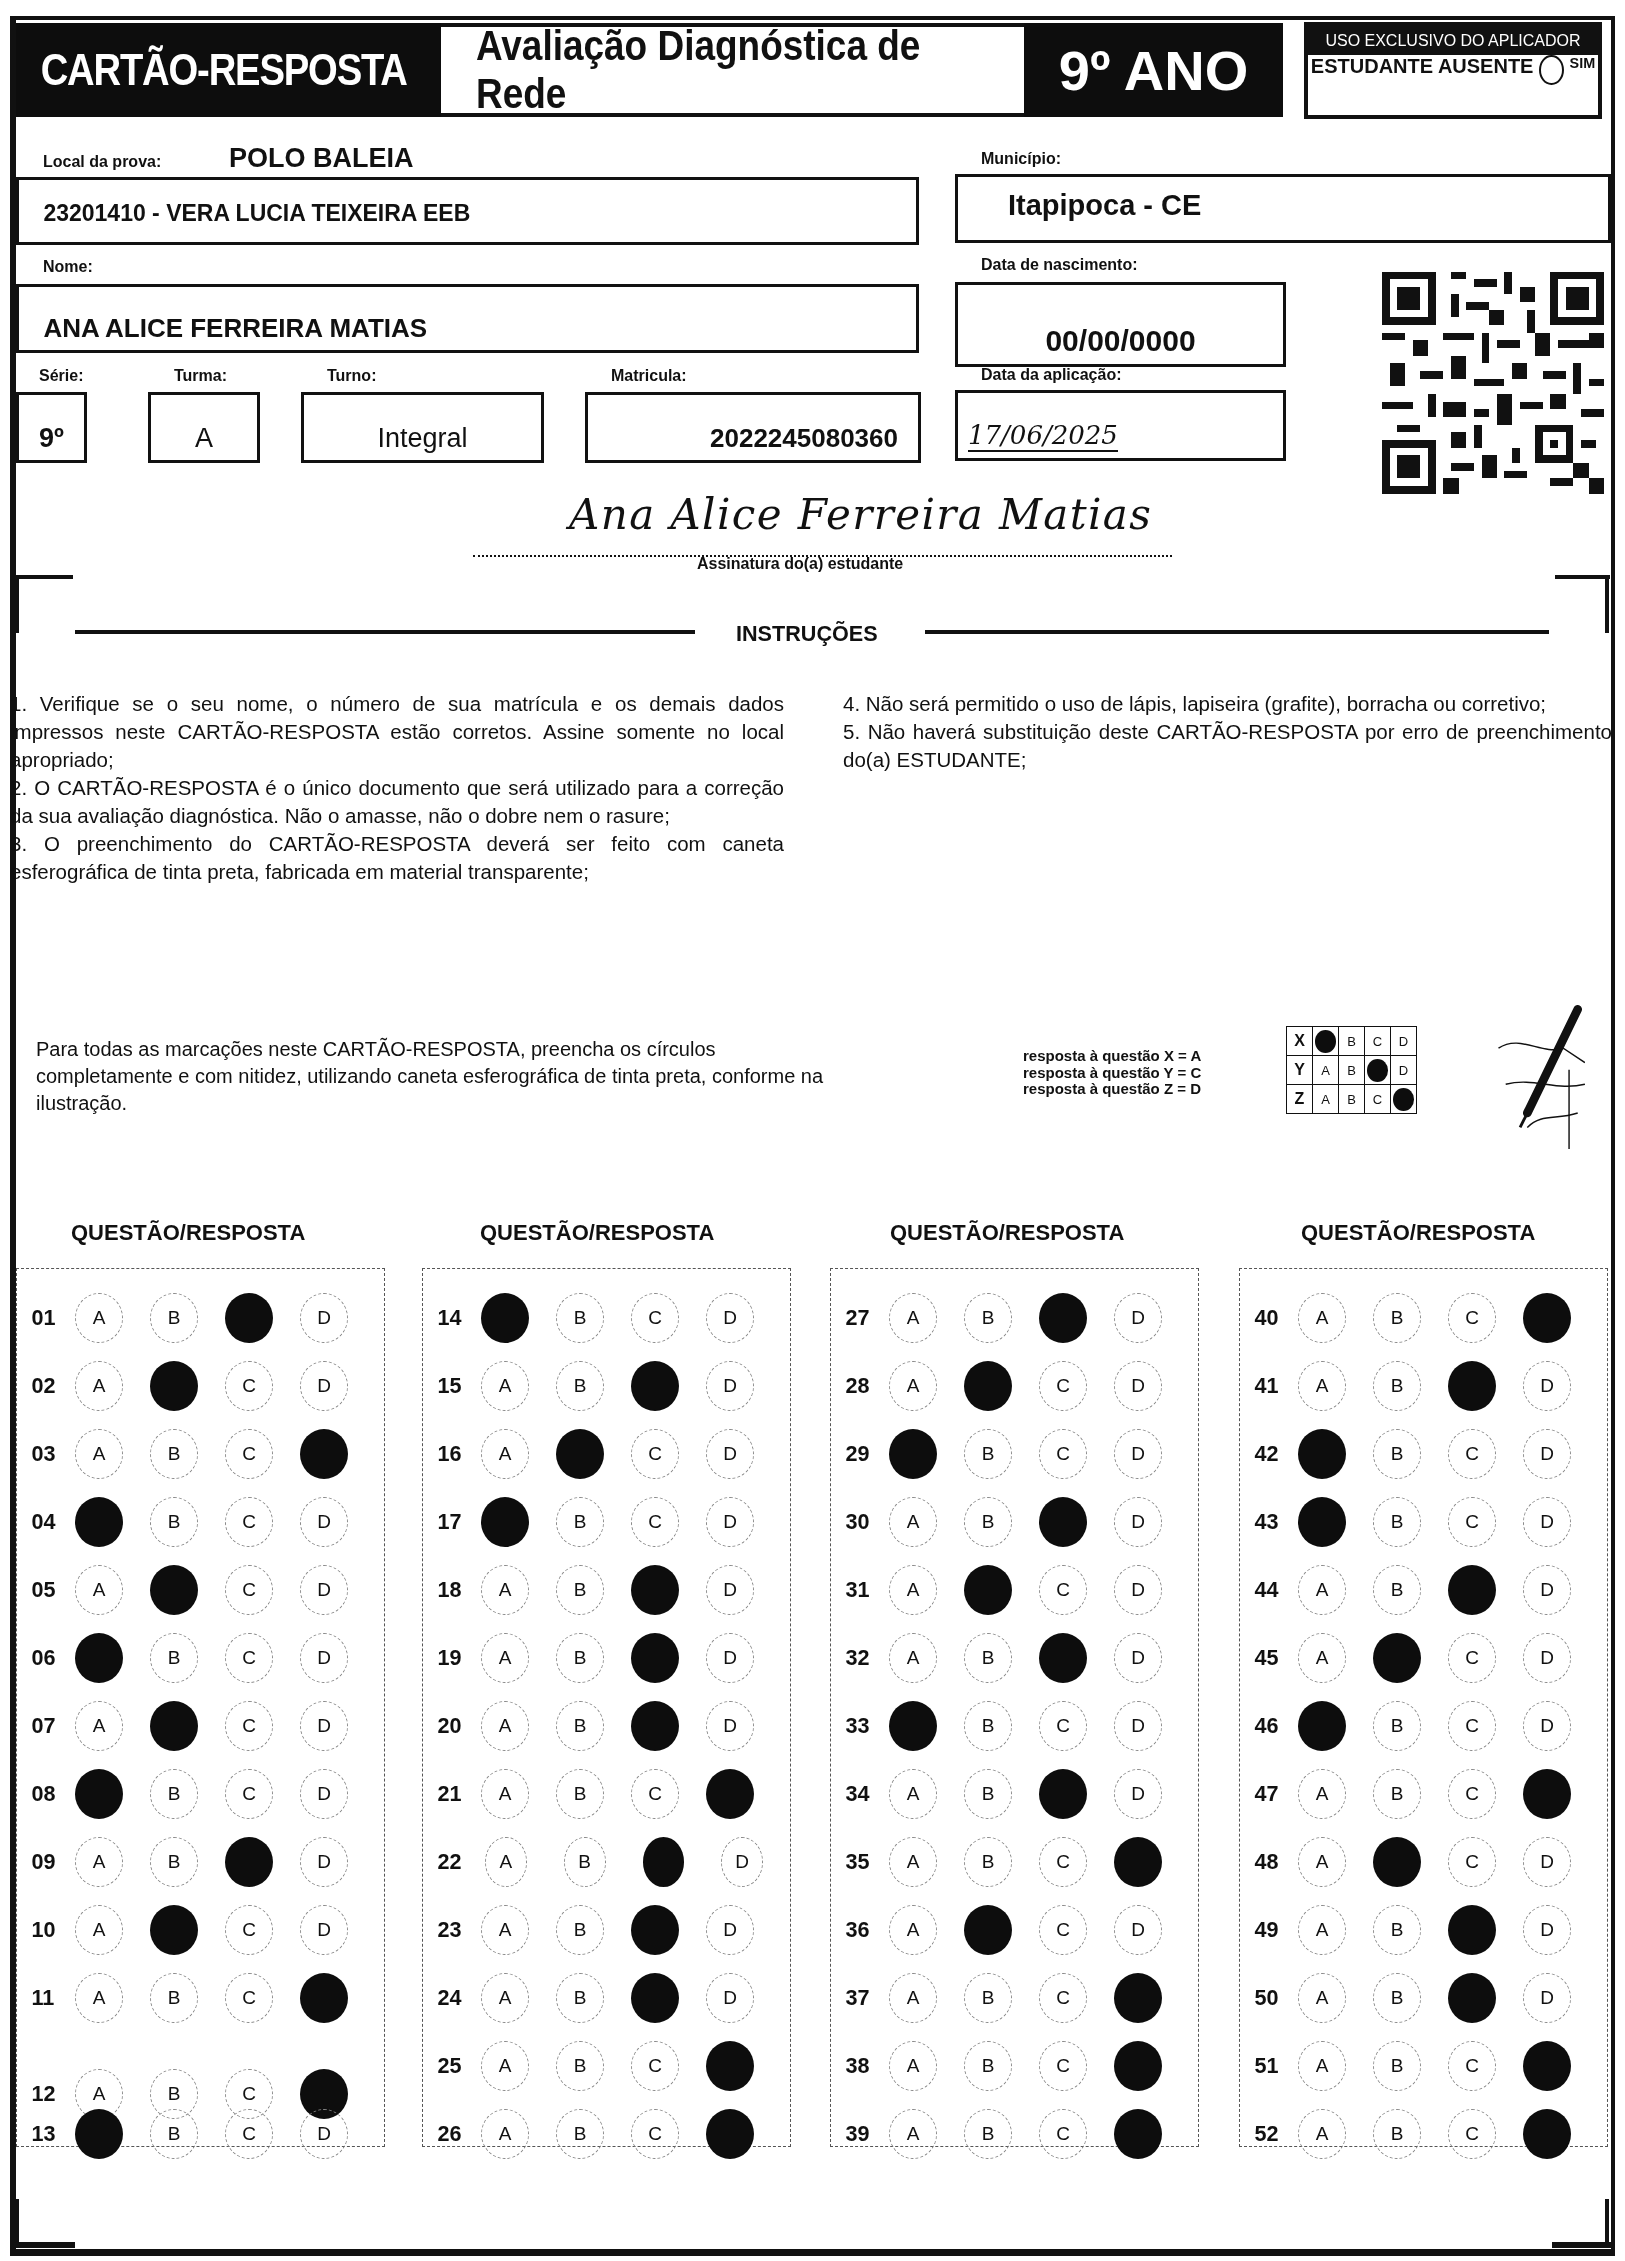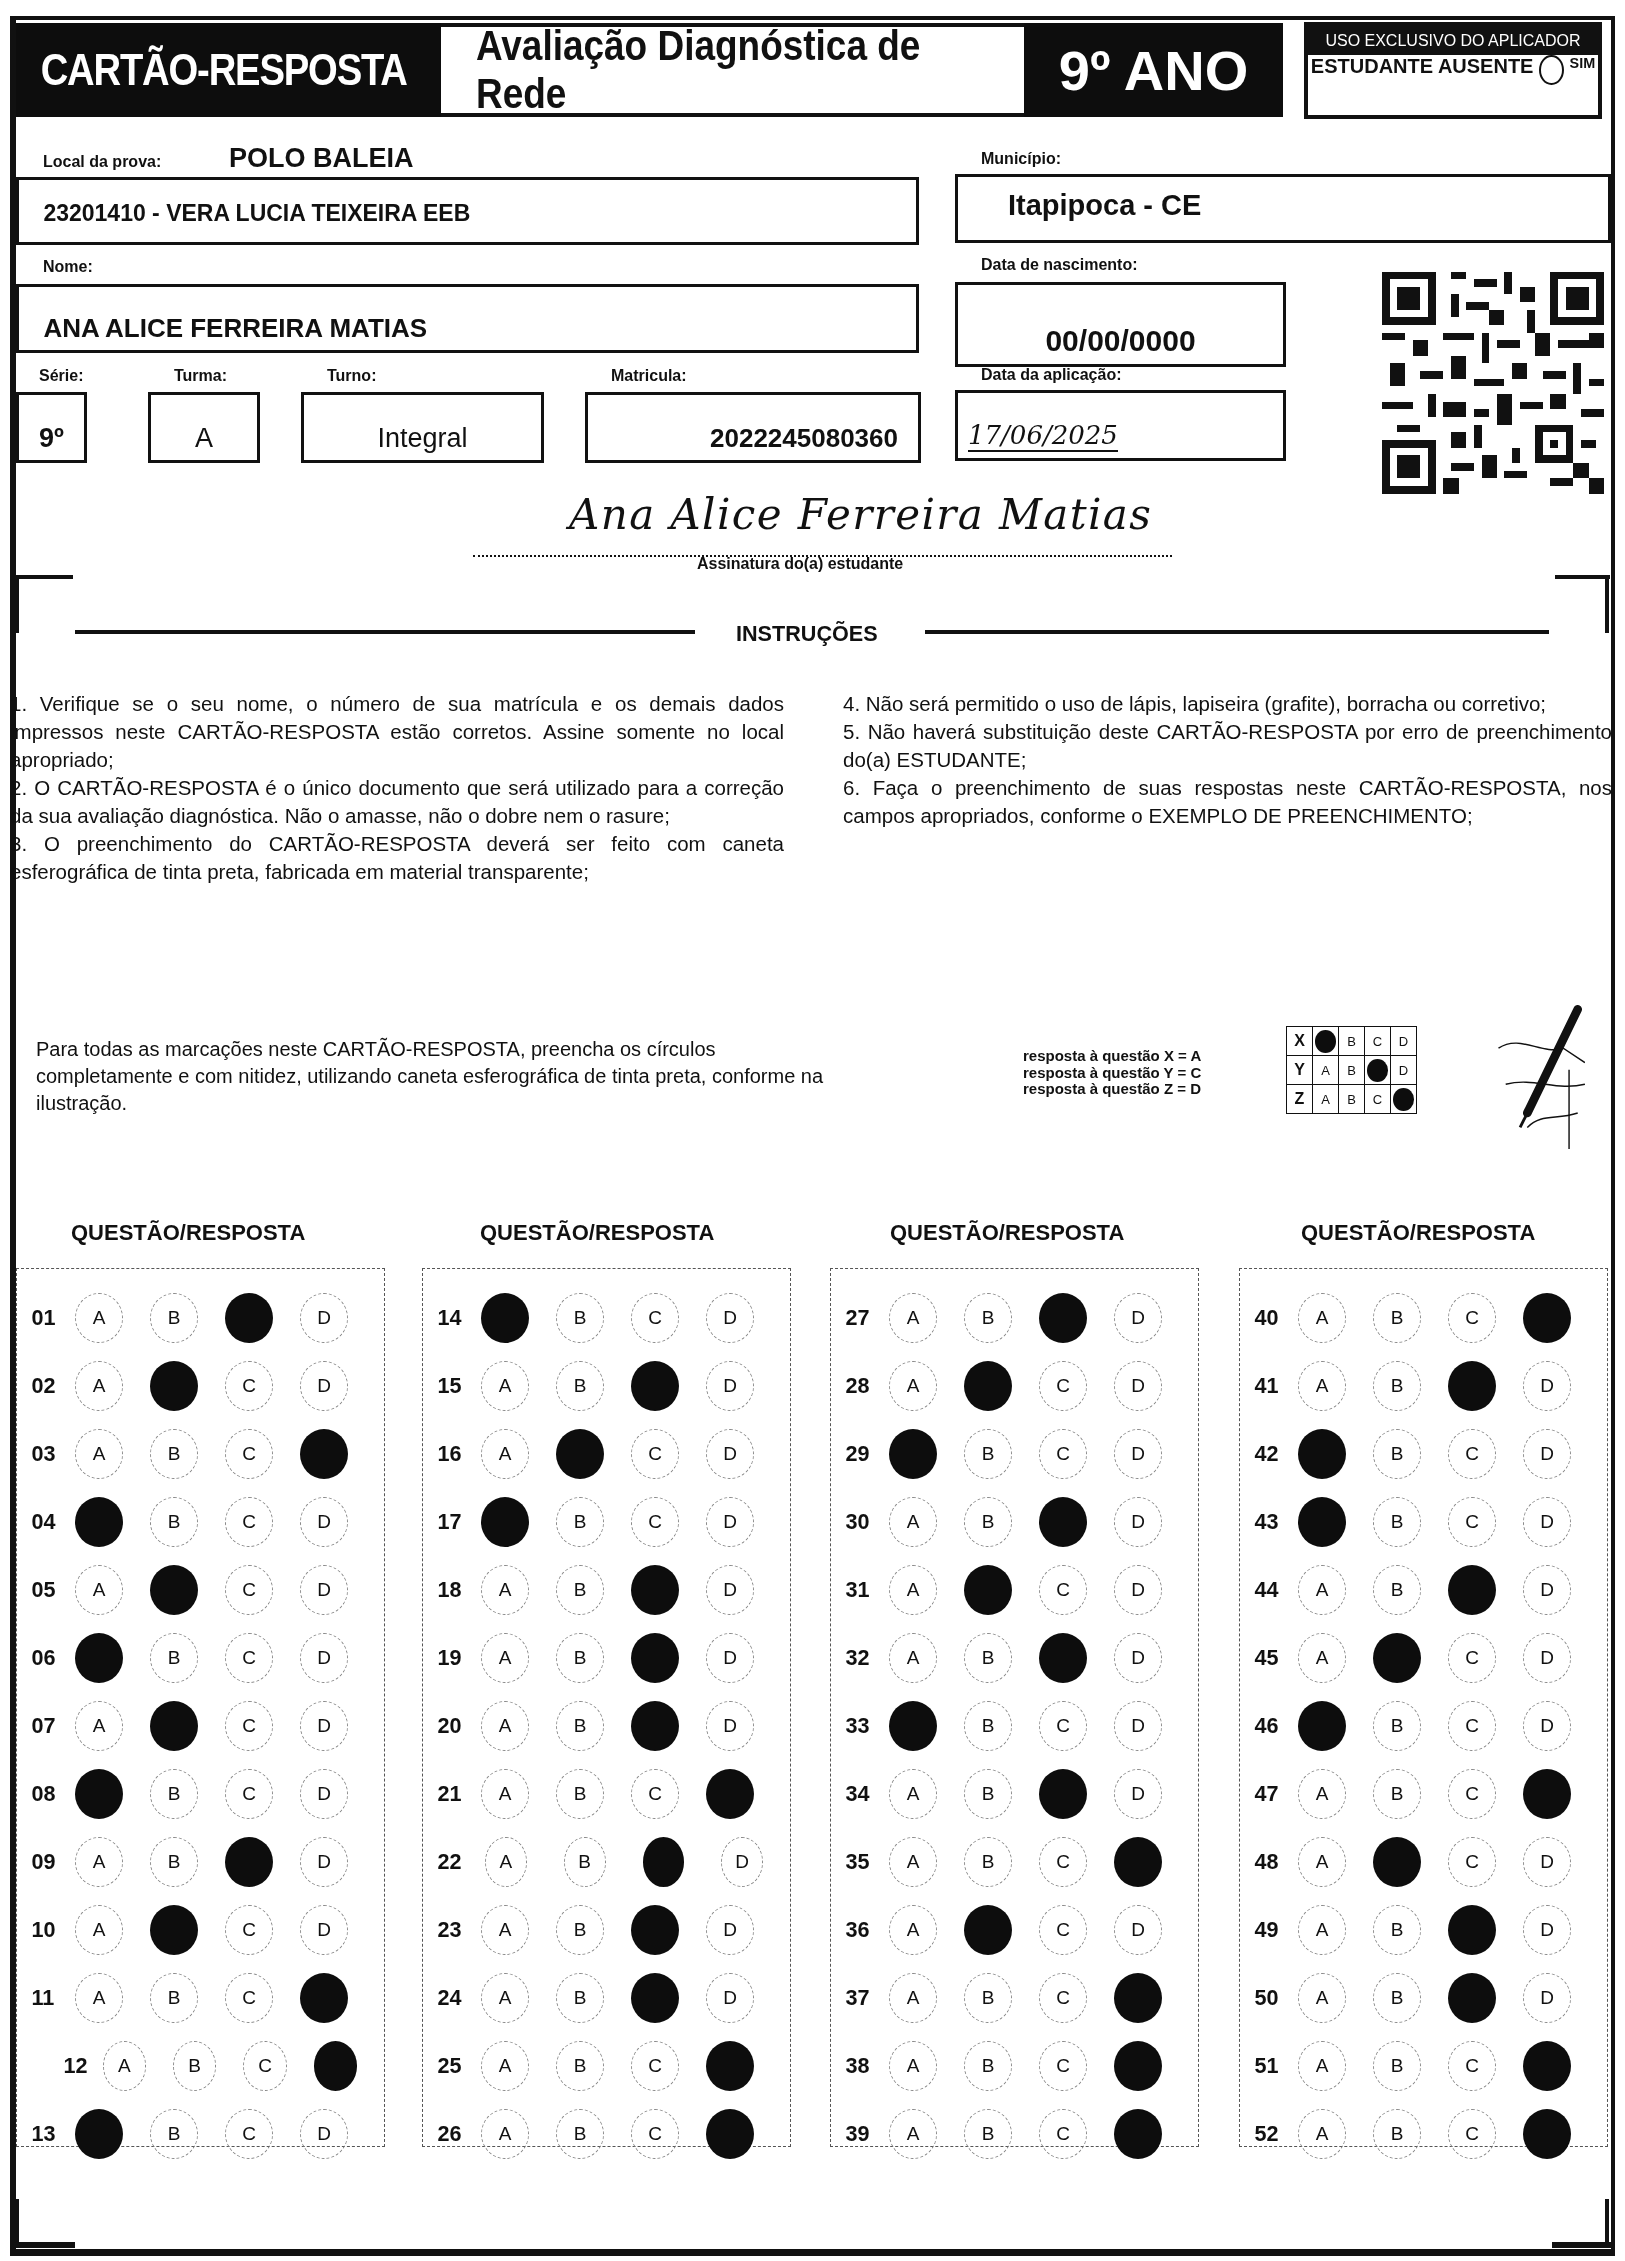--- a/index.html
+++ b/index.html
@@ -224,21 +224,20 @@
 <div class="instr-rule-r"></div>
 
 <div class="instr-col instr-left">
   <p>1. Verifique se o seu nome, o número de sua matrícula e os demais dados impressos neste CARTÃO-RESPOSTA estão corretos. Assine somente no local apropriado;</p>
   <p>2. O CARTÃO-RESPOSTA é o único documento que será utilizado para a correção da sua avaliação diagnóstica. Não o amasse, não o dobre nem o rasure;</p>
   <p>3. O preenchimento do CARTÃO-RESPOSTA deverá ser feito com caneta esferográfica de tinta preta, fabricada em material transparente;</p>
 </div>
 <div class="instr-col instr-right">
   <p>4. Não será permitido o uso de lápis, lapiseira (grafite), borracha ou corretivo;</p>
   <p>5. Não haverá substituição deste CARTÃO-RESPOSTA por erro de preenchimento do(a) ESTUDANTE;</p>
-  <p>6. Faça o preenchimento de suas respostas neste CARTÃO-RESPOSTA, nos campos apropriados, conforme o EXEMPLO DE PREENCHIMENTO;</p>
 </div>
 
 <div class="fill-note">Para todas as marcações neste CARTÃO-RESPOSTA, preencha os círculos completamente e com nitidez, utilizando caneta esferográfica de tinta preta, conforme na ilustração.</div>
 
 <div class="example-legend">
   <div>resposta à questão X = A</div>
   <div>resposta à questão Y = C</div>
   <div>resposta à questão Z = D</div>
 </div>
 <table class="example-grid">
@@ -346,21 +345,21 @@
         <span class="bubble">C</span>
         <span class="bubble">D</span>
       </div>
       <div class="ans-row" style="top: 694px;">
         <span class="qnum">11</span>
         <span class="bubble">A</span>
         <span class="bubble">B</span>
         <span class="bubble">C</span>
         <span class="bubble filled">D</span>
       </div>
-      <div class="ans-row" style="top: 762px; padding-left: 32px;">
+      <div class="ans-row" style="top: 790px;">
         <span class="qnum">12</span>
         <span class="bubble">A</span>
         <span class="bubble">B</span>
         <span class="bubble">C</span>
         <span class="bubble filled">D</span>
       </div>
       <div class="ans-row" style="top: 830px;">
         <span class="qnum">13</span>
         <span class="bubble filled">A</span>
         <span class="bubble">B</span>

